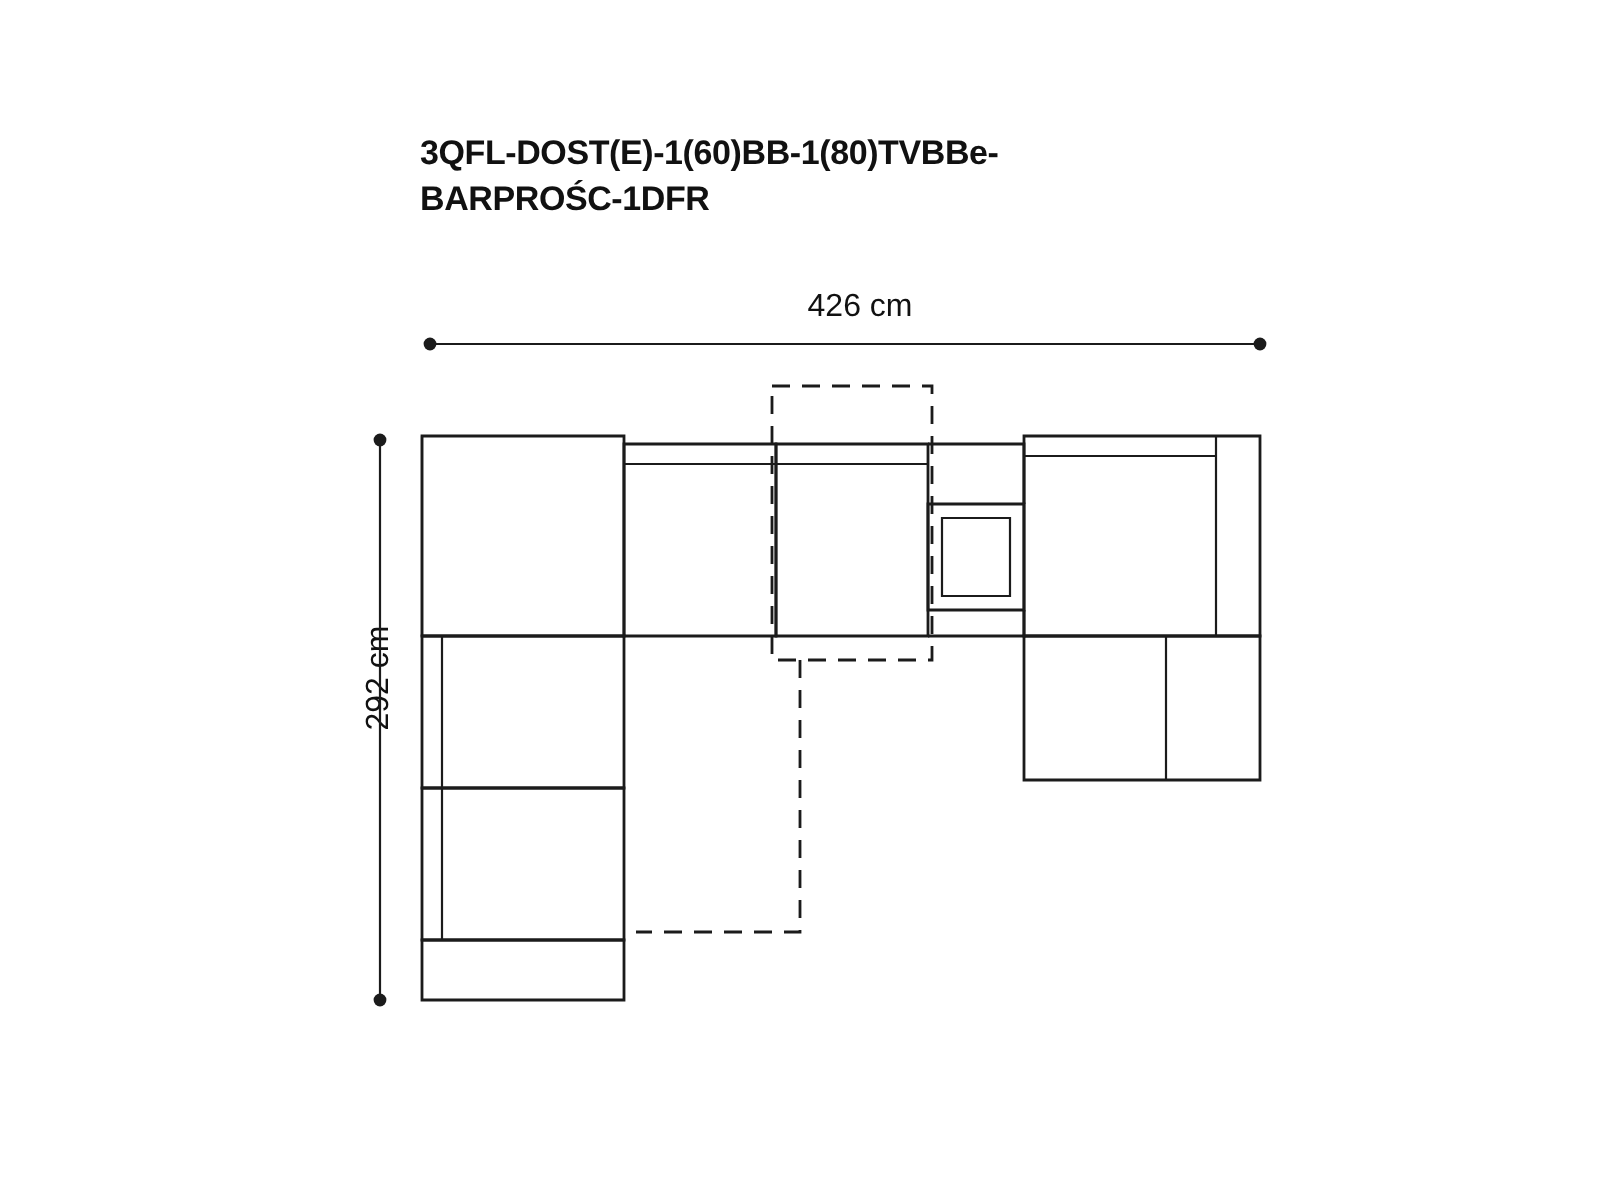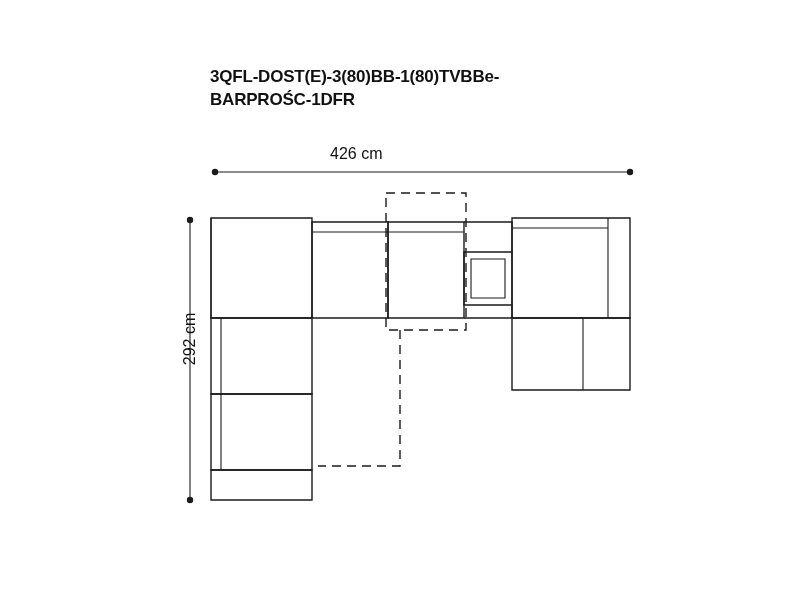--- a/index.html
+++ b/index.html
@@ -30,21 +30,21 @@
     line-height: 1.35;
     letter-spacing: -0.2px;
     color: #111111;
     white-space: pre-line;
   }
   .dim-label-top {
     position: absolute;
     left: 330px;
     top: 145px;
     width: 200px;
-    text-align: left;
+    text-align: center;
     font-size: 16px;
     font-weight: 500;
     color: #111111;
   }
   .dim-label-left {
     position: absolute;
     left: 130px;
     top: 330px;
     width: 120px;
     text-align: center;
@@ -85,21 +85,21 @@
   }
   .dot {
     fill: #1b1b1b;
   }
 </style>
 </head>
 <body>
 
 <div id="page">
 
-  <div class="title">3QFL-DOST(E)-3(80)BB-1(80)TVBBe-
+  <div class="title">3QFL-DOST(E)-1(60)BB-1(80)TVBBe-
 BARPROŚC-1DFR</div>
 
   <div class="dim-label-top">426 cm</div>
   <div class="dim-label-left">292 cm</div>
 
   <svg class="plan" viewBox="0 0 800 600">
 
     <g>
       <line class="dimline" x1="215" y1="172" x2="630" y2="172"></line>
       <circle class="dot" cx="215" cy="172" r="3.2"></circle>

